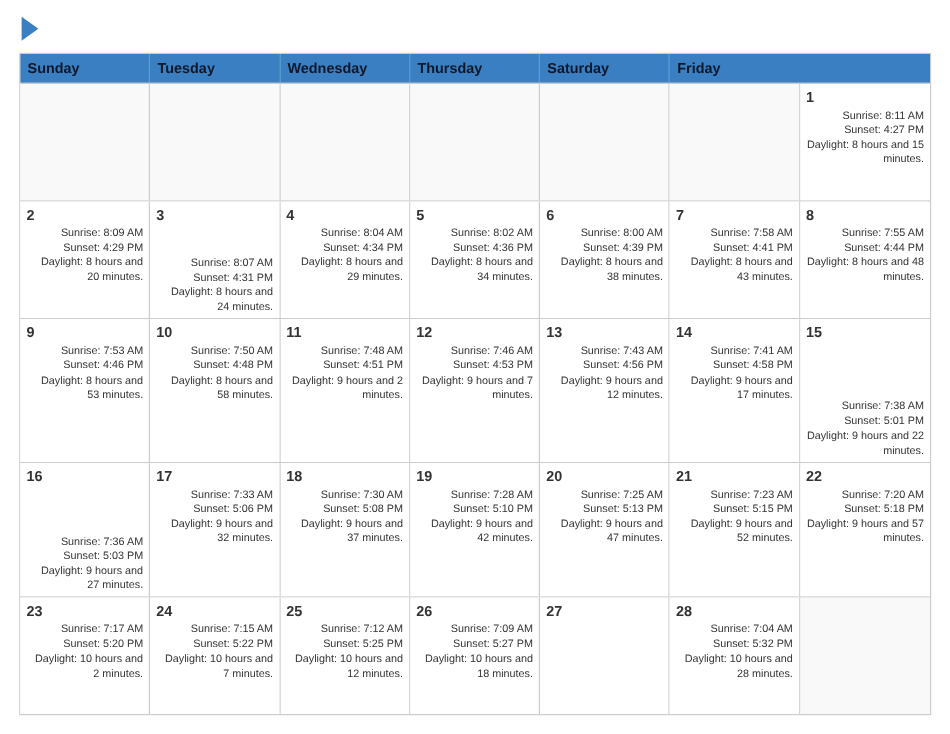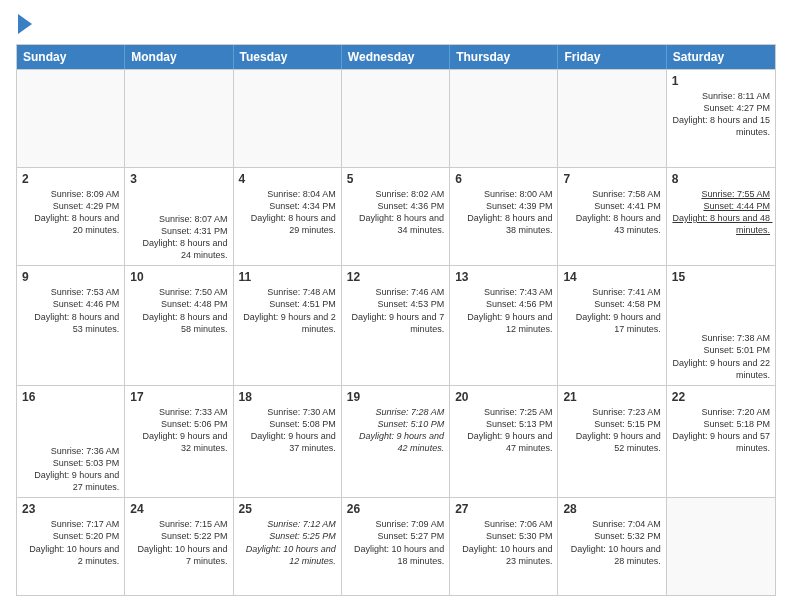--- a/index.html
+++ b/index.html
@@ -59,21 +59,21 @@
       flex: 1;
       display: flex;
       flex-direction: column;
     }
     .cal-header {
       display: grid;
       grid-template-columns: repeat(7, 1fr);
       background: #3a7fc1;
     }
     .cal-header-cell {
-      color: #ffffff;
+      color: #0f172a;
       font-weight: bold;
       font-size: 12px;
       padding: 5px 6px;
       border-right: 1px solid #5a9fd4;
     }
     .cal-header-cell:last-child { border-right: none; }
     .cal-body {
       display: flex;
       flex-direction: column;
       flex: 1;
@@ -122,26 +122,25 @@
     </div>
     <div class="title-block">
       <div class="main-title"></div>
       <div class="subtitle"></div>
     </div>
   </div>
 
   <div class="calendar">
     <div class="cal-header" id="cal-header">
         <div class="cal-header-cell">Sunday</div>
-        <div class="cal-header-cell">Monday</div>
         <div class="cal-header-cell">Tuesday</div>
         <div class="cal-header-cell">Wednesday</div>
         <div class="cal-header-cell">Thursday</div>
+        <div class="cal-header-cell">Saturday</div>
         <div class="cal-header-cell">Friday</div>
-        <div class="cal-header-cell">Saturday</div>
       </div>
     <div class="cal-body" id="cal-body">
         <div class="cal-row">
           <div class="cal-cell empty"></div>
           <div class="cal-cell empty"></div>
           <div class="cal-cell empty"></div>
           <div class="cal-cell empty"></div>
           <div class="cal-cell empty"></div>
           <div class="cal-cell empty"></div>
           <div class="cal-cell">
@@ -183,21 +182,21 @@
 Daylight: 8 hours and 38 minutes.</div>
           </div>
           <div class="cal-cell">
             <span class="day-num">7</span>
             <div class="cell-text" style="white-space: pre-wrap;">Sunrise: 7:58 AM
 Sunset: 4:41 PM
 Daylight: 8 hours and 43 minutes.</div>
           </div>
           <div class="cal-cell">
             <span class="day-num">8</span>
-            <div class="cell-text" style="white-space: pre-wrap; text-decoration: underline;">Sunrise: 7:55 AM
+            <div class="cell-text" style="white-space: pre-wrap;">Sunrise: 7:55 AM
 Sunset: 4:44 PM
 Daylight: 8 hours and 48 minutes.</div>
           </div>
         </div>
         <div class="cal-row">
           <div class="cal-cell">
             <span class="day-num">9</span>
             <div class="cell-text" style="white-space: pre-wrap;">Sunrise: 7:53 AM
 Sunset: 4:46 PM
 Daylight: 8 hours and 53 minutes.</div>
@@ -253,21 +252,21 @@
 Daylight: 9 hours and 32 minutes.</div>
           </div>
           <div class="cal-cell">
             <span class="day-num">18</span>
             <div class="cell-text" style="white-space: pre-wrap;">Sunrise: 7:30 AM
 Sunset: 5:08 PM
 Daylight: 9 hours and 37 minutes.</div>
           </div>
           <div class="cal-cell">
             <span class="day-num">19</span>
-            <div class="cell-text" style="white-space: pre-wrap; font-style: italic;">Sunrise: 7:28 AM
+            <div class="cell-text" style="white-space: pre-wrap;">Sunrise: 7:28 AM
 Sunset: 5:10 PM
 Daylight: 9 hours and 42 minutes.</div>
           </div>
           <div class="cal-cell">
             <span class="day-num">20</span>
             <div class="cell-text" style="white-space: pre-wrap;">Sunrise: 7:25 AM
 Sunset: 5:13 PM
 Daylight: 9 hours and 47 minutes.</div>
           </div>
           <div class="cal-cell">
@@ -291,35 +290,32 @@
 Daylight: 10 hours and 2 minutes.</div>
           </div>
           <div class="cal-cell">
             <span class="day-num">24</span>
             <div class="cell-text" style="white-space: pre-wrap;">Sunrise: 7:15 AM
 Sunset: 5:22 PM
 Daylight: 10 hours and 7 minutes.</div>
           </div>
           <div class="cal-cell">
             <span class="day-num">25</span>
-            <div class="cell-text" style="white-space: pre-wrap; font-style: italic;">Sunrise: 7:12 AM
+            <div class="cell-text" style="white-space: pre-wrap;">Sunrise: 7:12 AM
 Sunset: 5:25 PM
 Daylight: 10 hours and 12 minutes.</div>
           </div>
           <div class="cal-cell">
             <span class="day-num">26</span>
             <div class="cell-text" style="white-space: pre-wrap;">Sunrise: 7:09 AM
 Sunset: 5:27 PM
 Daylight: 10 hours and 18 minutes.</div>
           </div>
           <div class="cal-cell">
             <span class="day-num">27</span>
-            <div class="cell-text" style="white-space: pre-wrap;">Sunrise: 7:06 AM
-Sunset: 5:30 PM
-Daylight: 10 hours and 23 minutes.</div>
           </div>
           <div class="cal-cell">
             <span class="day-num">28</span>
             <div class="cell-text" style="white-space: pre-wrap;">Sunrise: 7:04 AM
 Sunset: 5:32 PM
 Daylight: 10 hours and 28 minutes.</div>
           </div>
           <div class="cal-cell empty"></div>
         </div>
       </div>

